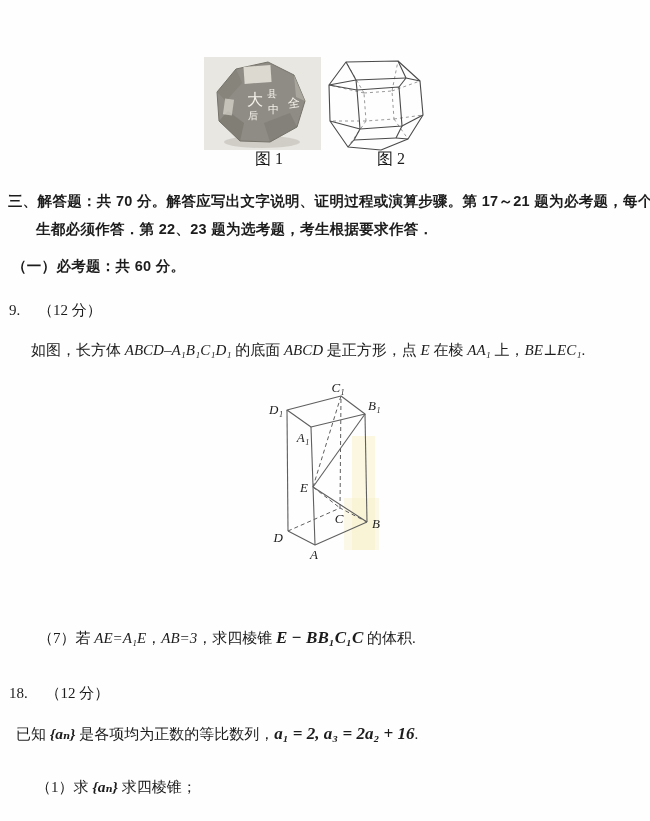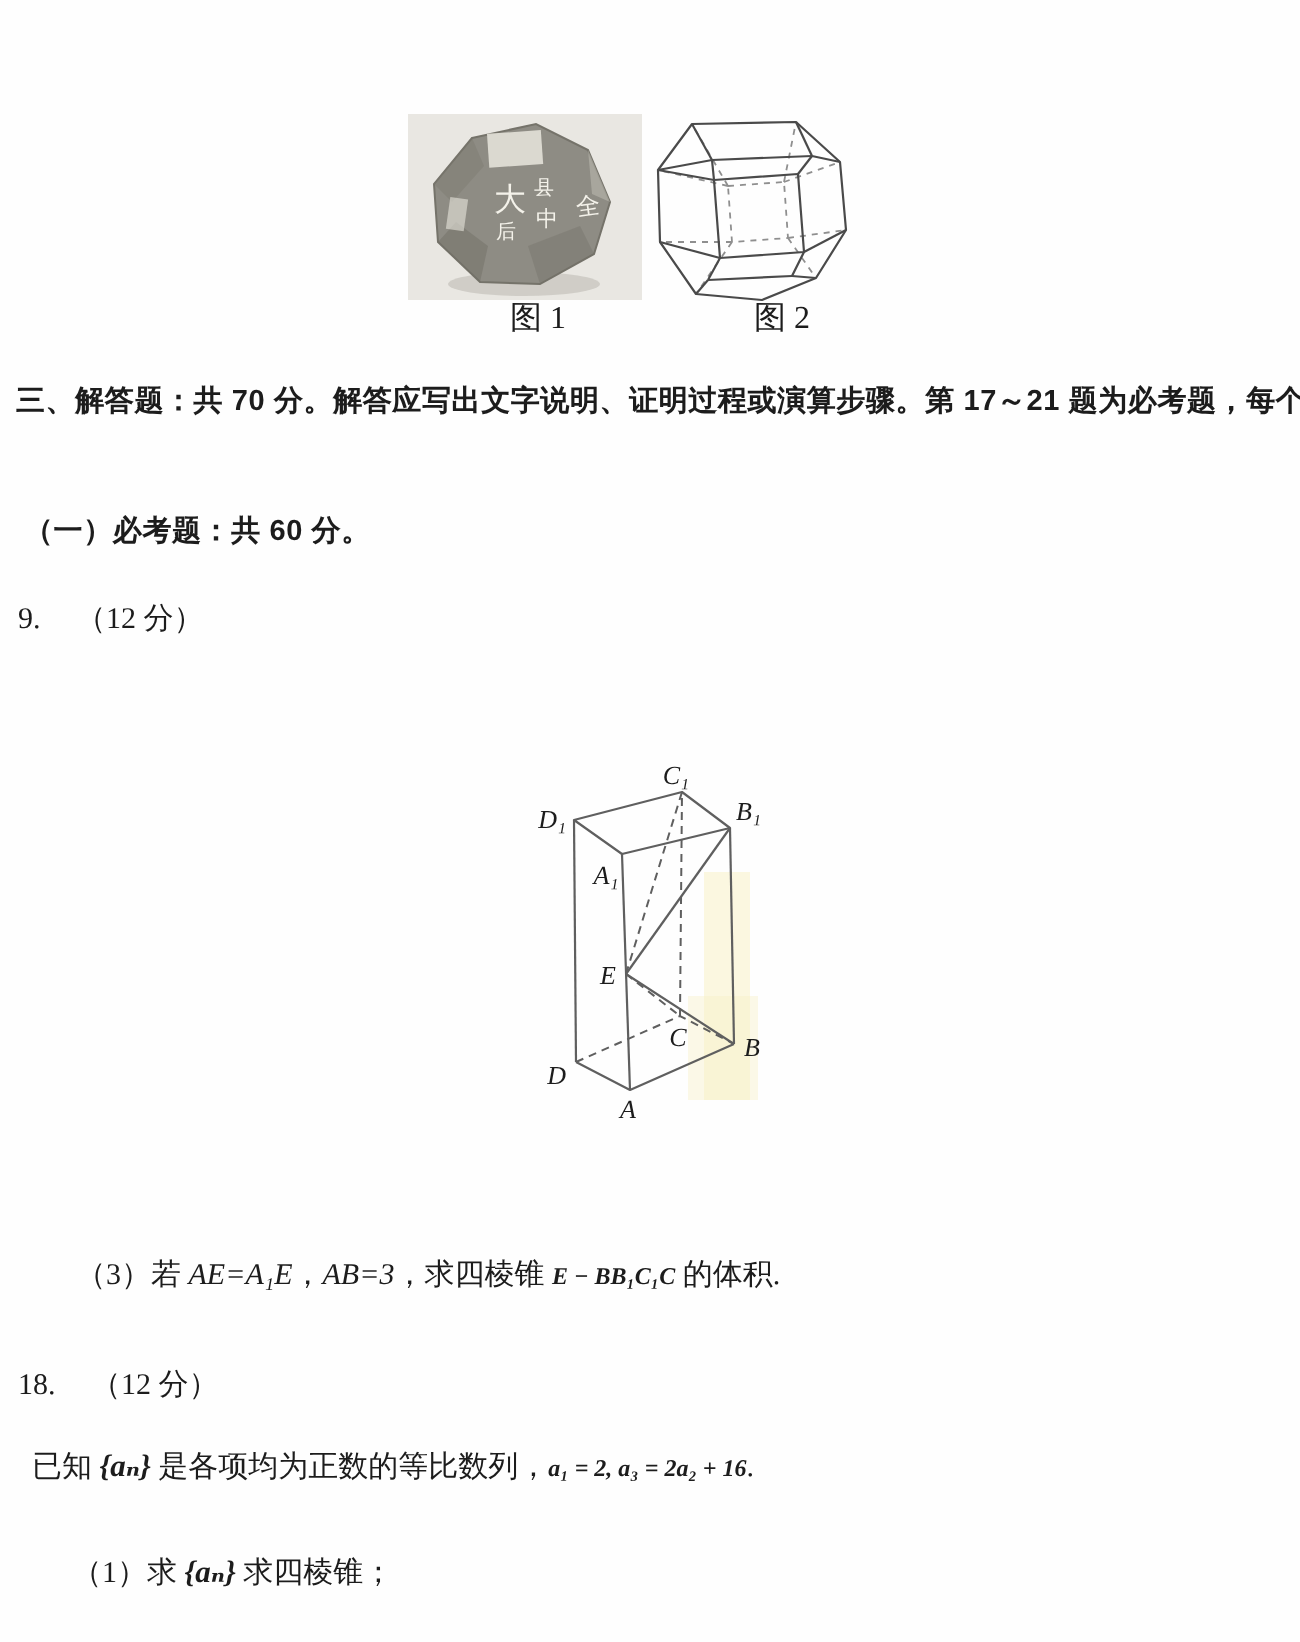--- a/index.html
+++ b/index.html
@@ -3,21 +3,21 @@
 <meta charset="utf-8">
 <style>
   html,body{margin:0;padding:0;}
   body{width:650px;height:821px;overflow:hidden;background:#ffffff;}
   .page{position:relative;width:650px;height:821px;background:#fefefe;
         font-family:"Liberation Serif","DejaVu Serif",serif;color:#1c1c1c;}
   .line{position:absolute;white-space:nowrap;font-size:15px;line-height:20px;}
   .hei{font-family:"Liberation Sans","DejaVu Sans",sans-serif;font-weight:600;font-size:14.5px;letter-spacing:0.3px;}
   .cn{font-style:normal;}
   .math{font-style:italic;font-family:"Liberation Serif","DejaVu Serif",serif;}
-  .mb{font-style:italic;font-weight:bold;font-size:12px;font-family:"Liberation Serif","DejaVu Serif",serif;}
+  .mb{font-style:italic;font-weight:bold;font-size:17px;font-family:"Liberation Serif","DejaVu Serif",serif;}
   .qnum{display:inline-block;}
   .qpts{display:inline-block;margin-left:14px;}
   .figlabel{position:absolute;width:50px;text-align:center;font-size:16px;}
   .photo{position:absolute;background:#e9e7e2;}
   .mlabel{font-family:"Liberation Serif","DejaVu Serif",serif;font-style:italic;font-size:13px;fill:#1c1c1c;}
   svg{display:block;}
 </style>
 </head>
 <body>
 
@@ -73,27 +73,31 @@
       <path d="M76,69 L70,81"></path>
       <path d="M28,83 L22,90"></path>
       <path d="M70,81 L82,82"></path>
     </g>
   </svg>
 
   <div class="figlabel" style="left:244px;top:149px;">图 1</div>
   <div class="figlabel" style="left:366px;top:149px;">图 2</div>
 
   <div class="line hei" style="left:8px;top:191px;">三、解答题：共 70 分。解答应写出文字说明、证明过程或演算步骤。第 17～21 题为必考题，每个试题考</div>
+  <div class="line hei" style="left:36px;top:219px;">生都必须作答．第 22、23 题为选考题，考生根据要求作答．</div>
   <div class="line hei" style="left:12px;top:256px;">（一）必考题：共 60 分。</div>
 
   <div class="line" style="left:9px;top:300px;">
     <span class="qnum">9.</span>
     <span class="qpts">（12 分）</span>
   </div>
 
+  <div class="line" style="left:31px;top:340px;">
+    <span class="cn">如图，长方体 </span><span class="math">ABCD–A₁B₁C₁D₁</span><span class="cn"> 的底面 </span><span class="math">ABCD</span><span class="cn"> 是正方形，点 </span><span class="math">E</span><span class="cn"> 在棱 </span><span class="math">AA₁</span><span class="cn"> 上，</span><span class="math">BE⊥EC₁</span><span class="cn">.</span>
+  </div>
 
   <svg style="position:absolute;left:250px;top:378px;" width="150" height="187" viewBox="250 378 150 187">
     <rect x="352" y="436" width="23" height="114" fill="#f8f1c6" opacity="0.55"></rect>
     <rect x="344" y="498" width="35" height="52" fill="#f8f1c6" opacity="0.4"></rect>
     <g stroke="#5f5f5f" stroke-width="1" fill="none" stroke-dasharray="4,3">
       <path d="M288,531 L340,508 L367,522"></path>
       <path d="M340,508 L341,396"></path>
       <path d="M313,487 L341,396"></path>
       <path d="M313,487 L340,508"></path>
     </g>
@@ -114,21 +118,21 @@
       <text class="mlabel" x="308" y="492" text-anchor="end">E</text>
       <text class="mlabel" x="339" y="523" text-anchor="middle">C</text>
       <text class="mlabel" x="372" y="528" text-anchor="start">B</text>
       <text class="mlabel" x="283" y="542" text-anchor="end">D</text>
       <text class="mlabel" x="314" y="559" text-anchor="middle">A</text>
     </g>
   </svg>
 
 
   <div class="line" style="left:38px;top:628px;">
-    <span class="cn">（3）若 </span><span class="math">AE=A₁E</span><span class="cn">，</span><span class="math">AB=3</span><span class="cn">，求四棱锥 </span><span class="mb">E − BB₁C₁C</span><span class="cn"> 的体积.</span>
+    <span class="cn">（7）若 </span><span class="math">AE=A₁E</span><span class="cn">，</span><span class="math">AB=3</span><span class="cn">，求四棱锥 </span><span class="mb">E − BB₁C₁C</span><span class="cn"> 的体积.</span>
   </div>
 
   <div class="line" style="left:9px;top:683px;">
     <span class="qnum">18.</span>
     <span class="qpts">（12 分）</span>
   </div>
 
   <div class="line" style="left:16px;top:724px;">
     <span class="cn">已知 </span><span class="mb" style="font-size:15.5px;">{aₙ}</span><span class="cn"> 是各项均为正数的等比数列，</span><span class="mb">a₁ = 2, a₃ = 2a₂ + 16</span><span class="cn">.</span>
   </div>

